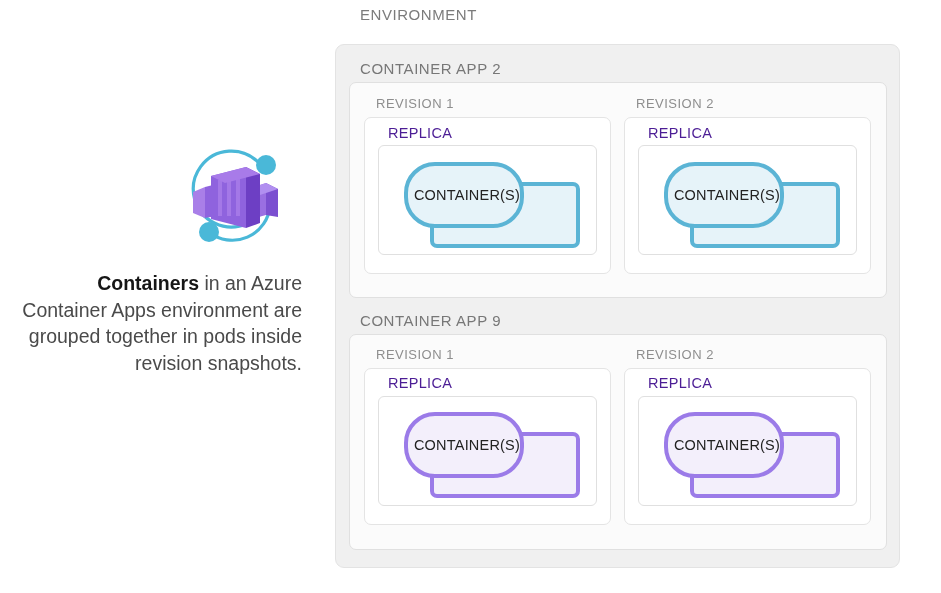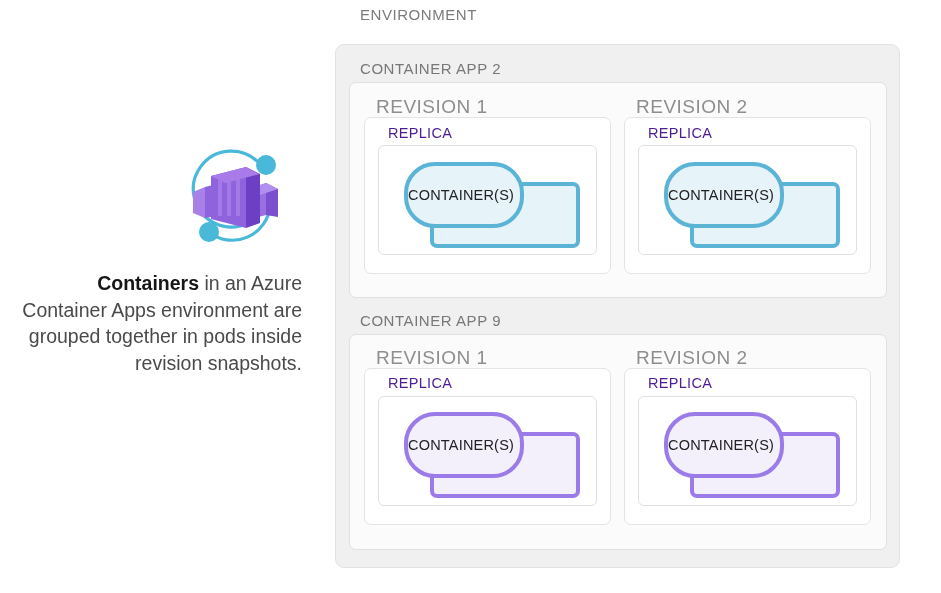--- a/index.html
+++ b/index.html
@@ -89,21 +89,21 @@
     box-sizing: border-box;
   }
 
   #app1-label { left: 360px; top: 60px; }
   #app1-box  { left: 349px; top: 82px; width: 538px; height: 216px; }
   #app2-label { left: 360px; top: 312px; }
   #app2-box  { left: 349px; top: 334px; width: 538px; height: 216px; }
 
   .revision-label {
     position: absolute;
-    font-size: 19px;
+    font-size: 13px;
     letter-spacing: 0.5px;
     color: #8e8e8e;
     font-weight: 400;
   }
 
   .revision-box {
     position: absolute;
     background: #ffffff;
     border: 1px solid #e4e4e4;
     border-radius: 7px;
@@ -145,21 +145,21 @@
     width: 150px;
     height: 66px;
   }
   .stack .card.front {
     left: 0px;
     top: 0px;
     width: 120px;
     height: 66px;
     display: flex;
     align-items: center;
-    justify-content: flex-start;
+    justify-content: flex-end;
     border-radius: 31px;
   }
   .stack .card.front .card-text {
     font-size: 14.5px;
     letter-spacing: 0.2px;
     color: #222222;
     font-weight: 400;
     white-space: nowrap;
   }
 

